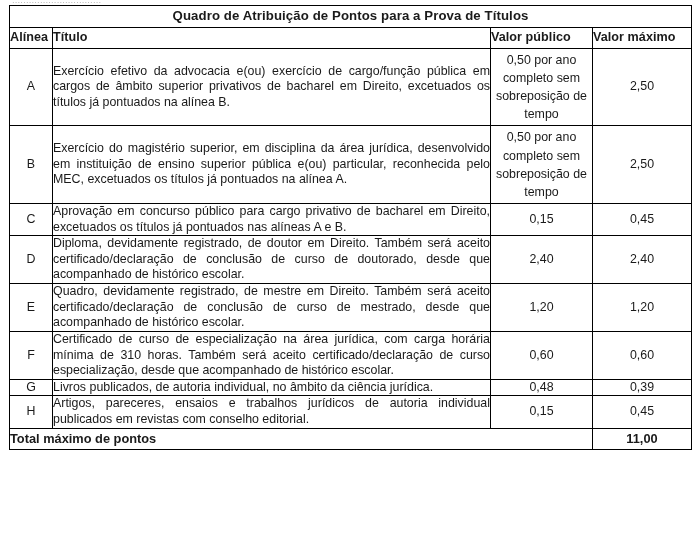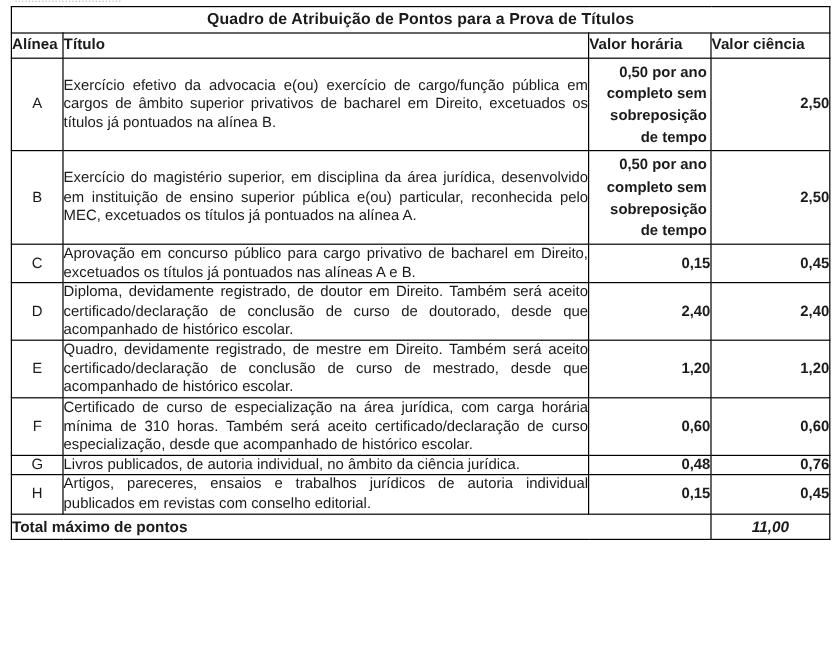--- a/index.html
+++ b/index.html
@@ -82,42 +82,40 @@
     font-size: 12.4px;
   }
   .cell-desc {
     text-align: justify;
     text-align-last: left;
     padding: 3px 6px 3px 6px;
     hyphens: none;
     vertical-align: middle;
   }
   .cell-val {
-    text-align: right;
+    text-align: center;
     font-size: 12.4px;
-    font-weight: bold;
   }
   .cell-val.multiline {
     line-height: 1.46;
     padding: 2px 3px;
   }
 
   
   .total-label {
     font-weight: bold;
     font-size: 12.8px;
     text-align: left;
     padding: 3px 0 3px 7px;
     height: 20px;
   }
   .total-value {
     font-weight: bold;
     font-size: 12.8px;
     text-align: center;
-    font-style: italic;
   }
 </style>
 </head>
 <body>
 
 <div class="page">
 
   <div class="clipped-line">................................</div>
 
   <table class="points-table">
@@ -128,22 +126,22 @@
       <col class="c-max">
     </colgroup>
     <tbody>
       <tr>
         <td class="tbl-title" colspan="4">Quadro de Atribuição de Pontos para a Prova de Títulos</td>
       </tr>
 
       <tr>
         <td class="col-head">Alínea</td>
         <td class="col-head">Título</td>
-        <td class="col-head">Valor horária</td>
-        <td class="col-head">Valor ciência</td>
+        <td class="col-head">Valor público</td>
+        <td class="col-head">Valor máximo</td>
       </tr>
 
       <tr>
         <td class="cell-letter">A</td>
         <td class="cell-desc">Exercício efetivo da advocacia e(ou) exercício de cargo/função pública em cargos de âmbito superior privativos de bacharel em Direito, excetuados os títulos já pontuados na alínea B.</td>
         <td class="cell-val multiline">0,50 por ano completo sem sobreposição de tempo</td>
         <td class="cell-val">2,50</td>
       </tr>
 
       <tr>
@@ -178,21 +176,21 @@
         <td class="cell-letter">F</td>
         <td class="cell-desc">Certificado de curso de especialização na área jurídica, com carga horária mínima de 310 horas. Também será aceito certificado/declaração de curso especialização, desde que acompanhado de histórico escolar.</td>
         <td class="cell-val">0,60</td>
         <td class="cell-val">0,60</td>
       </tr>
 
       <tr>
         <td class="cell-letter">G</td>
         <td class="cell-desc">Livros publicados, de autoria individual, no âmbito da ciência jurídica.</td>
         <td class="cell-val">0,48</td>
-        <td class="cell-val">0,76</td>
+        <td class="cell-val">0,39</td>
       </tr>
 
       <tr>
         <td class="cell-letter">H</td>
         <td class="cell-desc">Artigos, pareceres, ensaios e trabalhos jurídicos de autoria individual publicados em revistas com conselho editorial.</td>
         <td class="cell-val">0,15</td>
         <td class="cell-val">0,45</td>
       </tr>
 
       <tr>

